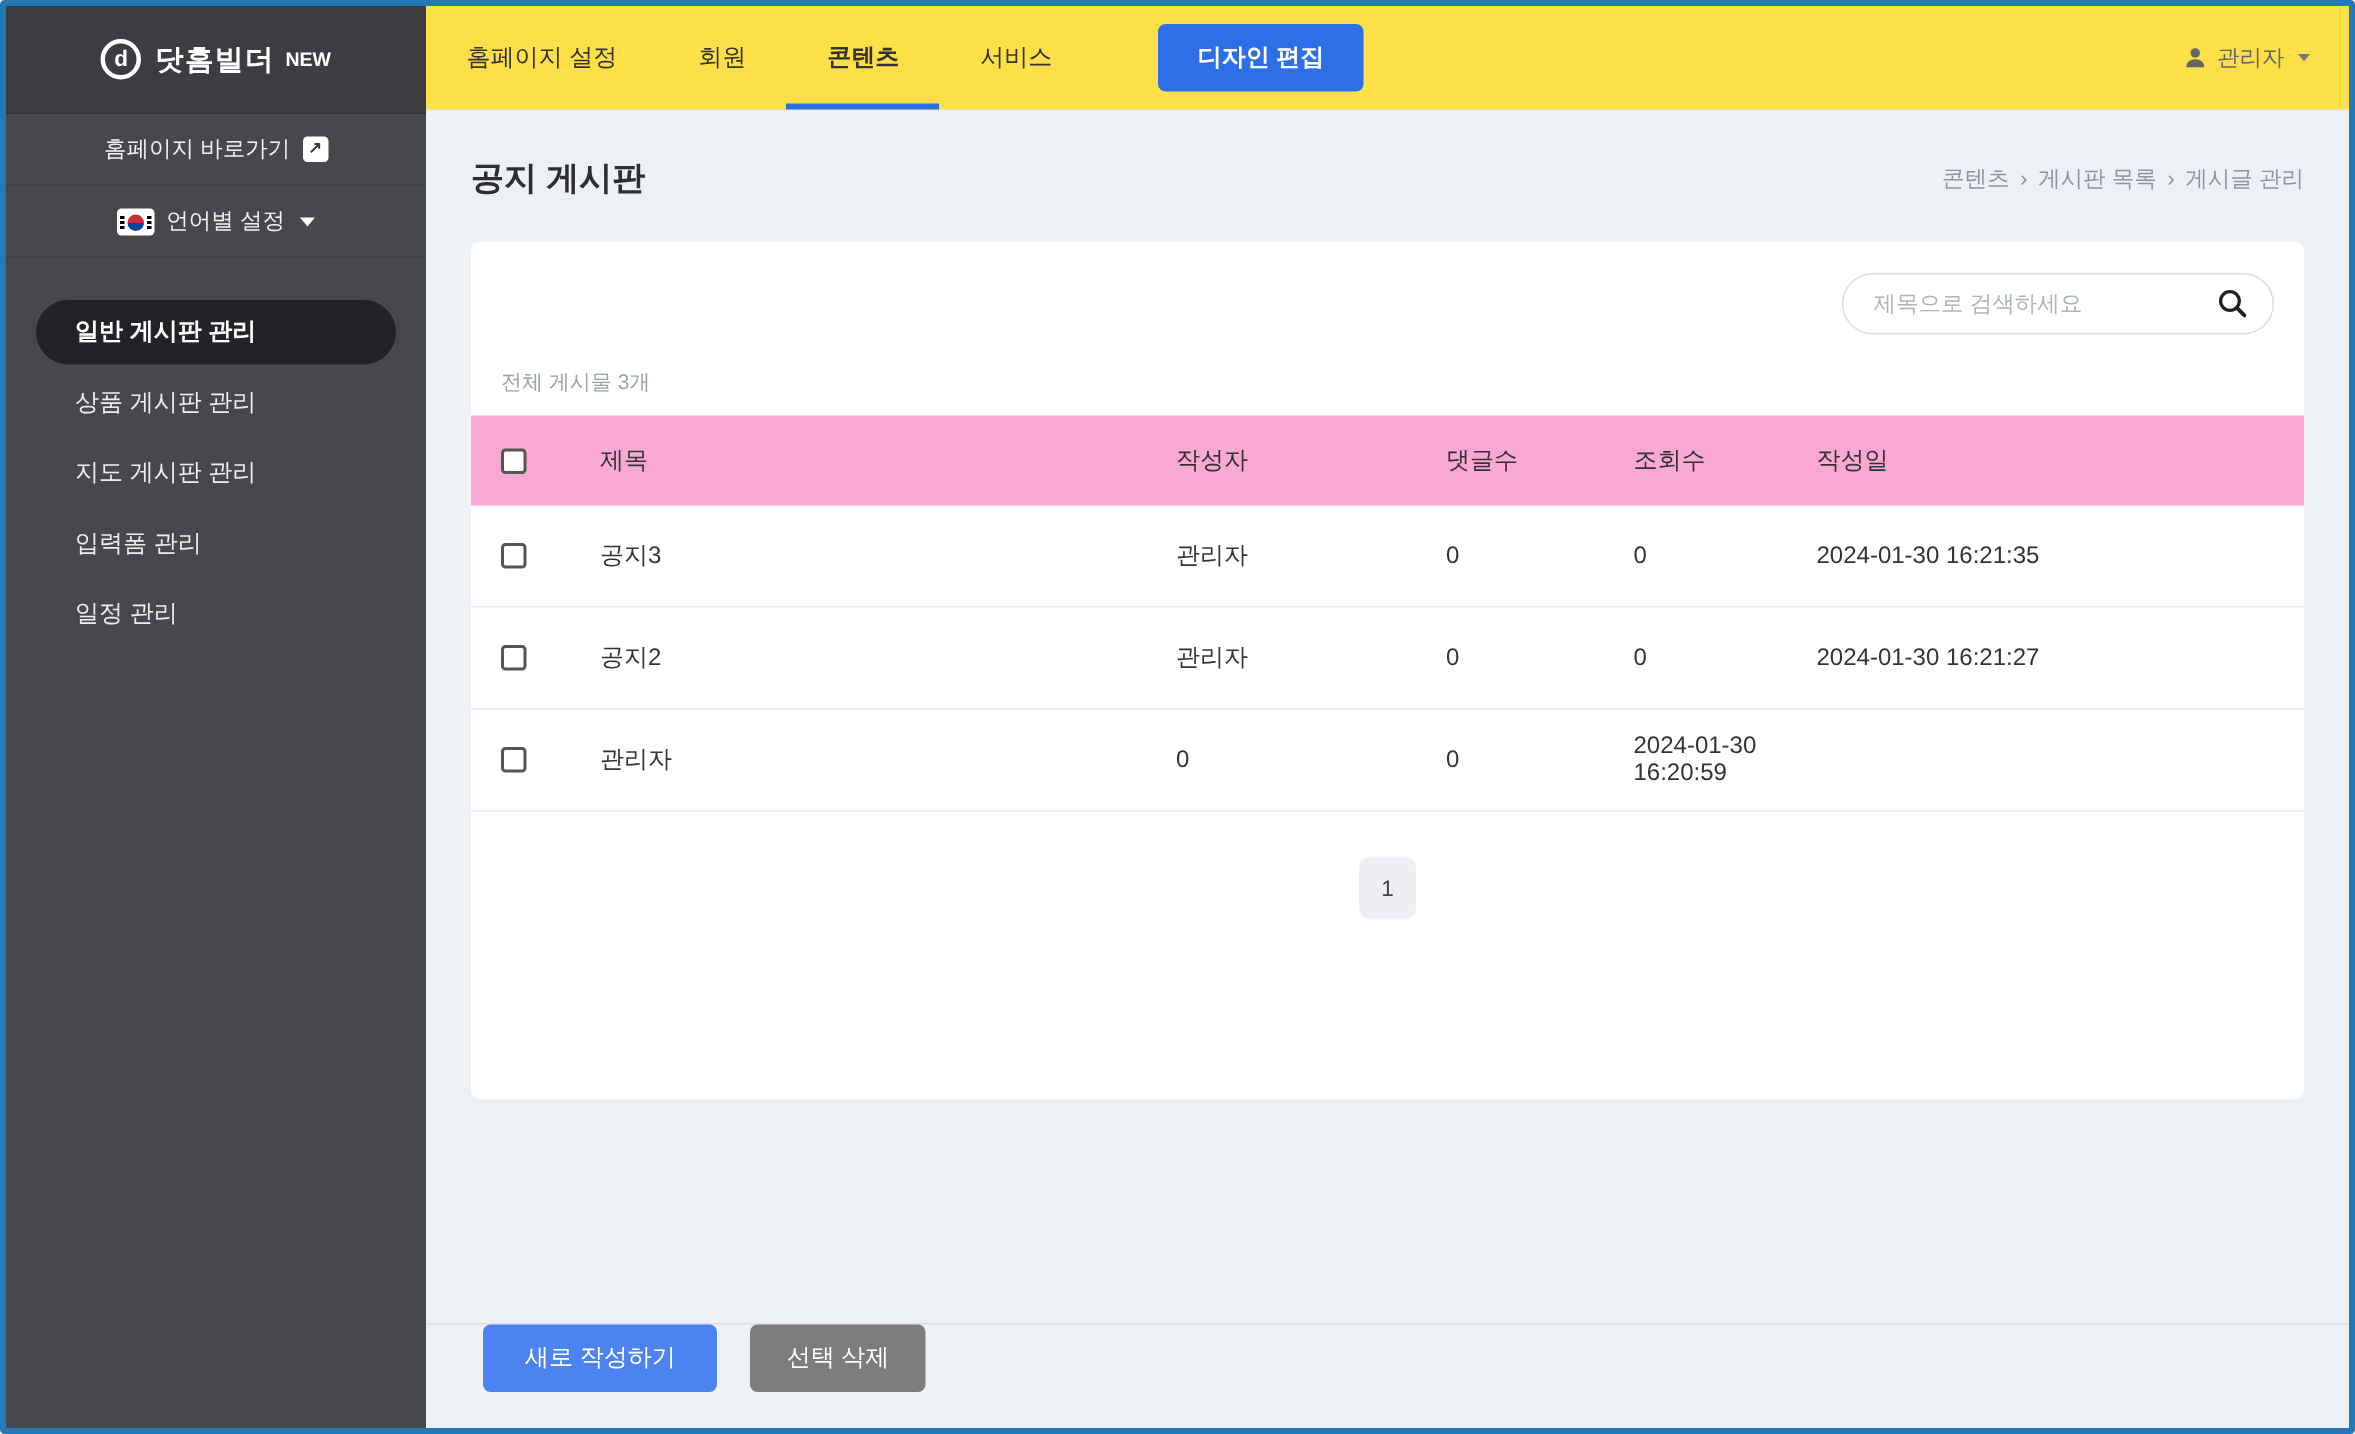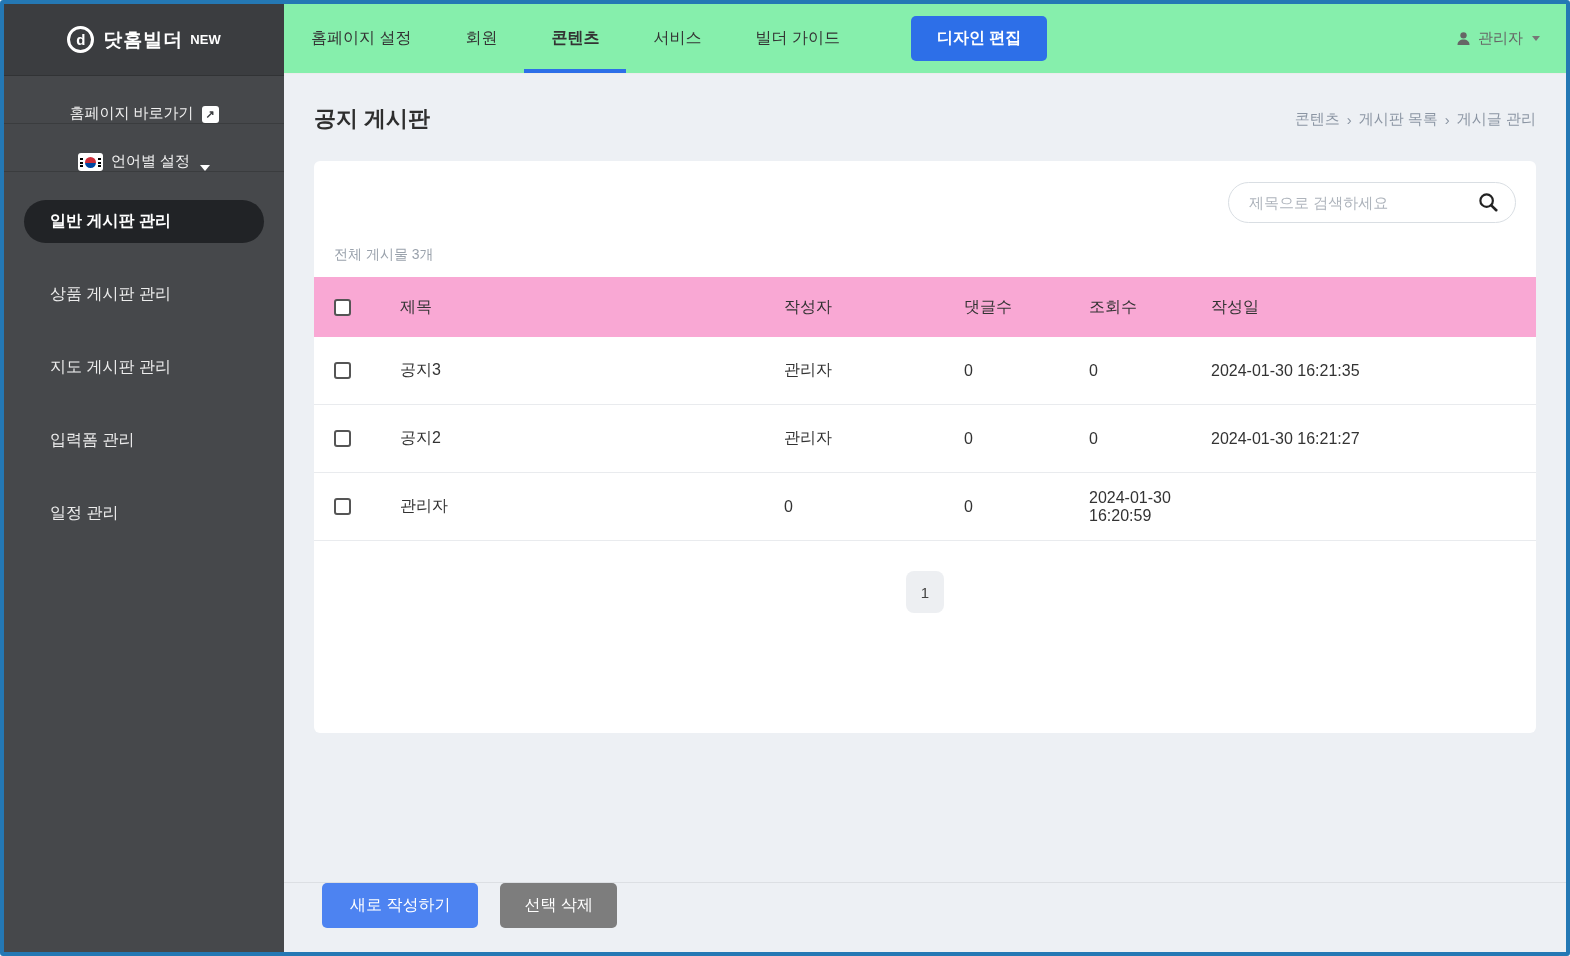--- a/index.html
+++ b/index.html
@@ -7,34 +7,34 @@
   .page {
     width:1570px; height:956px; display:flex;
     border:4px solid #2478b4; background:#edf0f4; overflow:hidden; border-radius:3px;
   }
   
   .sidebar { width:280px; min-width:280px; background:#46484b; display:flex; flex-direction:column; }
   .logo-section { height:72px; background:#3b3d40; display:flex; align-items:center; justify-content:center; gap:9px; border-bottom:1px solid #313335; }
   .logo-mark { width:27px; height:27px; border:3px solid #fff; border-radius:50%; color:#fff; font-weight:bold; font-size:15px; display:flex; align-items:center; justify-content:center; }
   .brand { color:#fff; font-size:19px; font-weight:bold; letter-spacing:1px; }
   .brand-badge { color:#fff; font-size:13px; font-weight:bold; margin-left:-2px; }
-  .side-row { height:48px; display:flex; align-items:flex-end; justify-content:center; gap:8px; border-bottom:1px solid #3a3c3e; color:#f2f2f2; font-size:15px; cursor:pointer; }
+  .side-row { height:48px; display:flex; align-items:center; justify-content:center; gap:8px; border-bottom:1px solid #3a3c3e; color:#f2f2f2; font-size:15px; cursor:pointer; }
   .ext-icon { width:17px; height:17px; background:#fff; border-radius:3px; color:#3b3d40; font-size:11px; font-weight:bold; display:flex; align-items:center; justify-content:center; line-height:1; }
   .flag { position:relative; width:25px; height:18px; background:#fff; border-radius:3px; overflow:hidden; }
   .flag .tg-circle { position:absolute; left:7px; top:4px; width:11px; height:11px; border-radius:50%; background:linear-gradient(180deg,#cd2e3a 50%,#0047a0 50%); }
   .flag .tg-l, .flag .tg-r { position:absolute; top:5px; width:3px; height:9px;
     background:repeating-linear-gradient(180deg,#000 0 2px,#fff 2px 3.5px); }
   .flag .tg-l { left:2px; } .flag .tg-r { right:2px; }
   .caret-down { width:0; height:0; border-left:5px solid transparent; border-right:5px solid transparent; border-top:6px solid #fff; margin-left:2px; }
-  .menu { margin-top:28px; display:flex; flex-direction:column; gap:30px; }
+  .menu { margin-top:28px; display:flex; flex-direction:column; gap:4px; }
   .menu-item { margin:0 20px; padding:11px 26px; color:#ededed; font-size:16px; border-radius:23px; cursor:pointer; white-space:nowrap; }
   .menu-item.active { background:#212326; color:#fff; font-weight:bold; }
   
   .main { flex:1; display:flex; flex-direction:column; min-width:0; }
-  .topbar { height:70px; min-height:70px; background:#86efac; display:flex; align-items:center; padding:0 26px 0 0; border-bottom:1px solid #ececec; }
+  .topbar { height:70px; min-height:70px; background:#fde047; display:flex; align-items:center; padding:0 26px 0 0; border-bottom:1px solid #ececec; }
   .tabs { display:flex; height:100%; }
   .tab { height:100%; display:flex; align-items:center; padding:0 27px; font-size:16px; color:#333; cursor:pointer; position:relative; white-space:nowrap; }
   .tab.active { font-weight:bold; }
   .tab.active::after { content:""; position:absolute; left:0; right:0; bottom:0; height:4px; background:#2d6fe8; }
   .design-btn { margin-left:44px; background:#2d6fe8; color:#fff; border:none; border-radius:5px; font-size:16px; font-weight:bold; padding:12px 26px; cursor:pointer; font-family:inherit; white-space:nowrap; }
   .user-area { margin-left:auto; display:flex; align-items:center; gap:6px; color:#666; font-size:15px; cursor:pointer; }
   .user-caret { width:0; height:0; border-left:4px solid transparent; border-right:4px solid transparent; border-top:5px solid #777; margin-left:3px; }
   .content { flex:1; padding:30px 30px 0 30px; overflow:hidden; }
   .title-row { display:flex; align-items:center; justify-content:space-between; }
   .page-title { font-size:22px; font-weight:bold; color:#2e2e2e; }
@@ -93,21 +93,20 @@
   </aside>
 
   <div class="main">
 
     <header class="topbar">
       <div class="tabs">
         <div class="tab">홈페이지 설정</div>
         <div class="tab">회원</div>
         <div class="tab active">콘텐츠</div>
         <div class="tab">서비스</div>
-        <div class="tab">빌더 가이드</div>
       </div>
       <button class="design-btn">디자인 편집</button>
       <div class="user-area">
         <svg width="17" height="17" viewBox="0 0 24 24">
           <circle cx="12" cy="7.5" r="4.5" fill="#666"></circle>
           <path d="M3.5 21c0-4.7 3.8-7.5 8.5-7.5s8.5 2.8 8.5 7.5z" fill="#666"></path>
         </svg>
         <span>관리자</span>
         <span class="user-caret"></span>
       </div>

